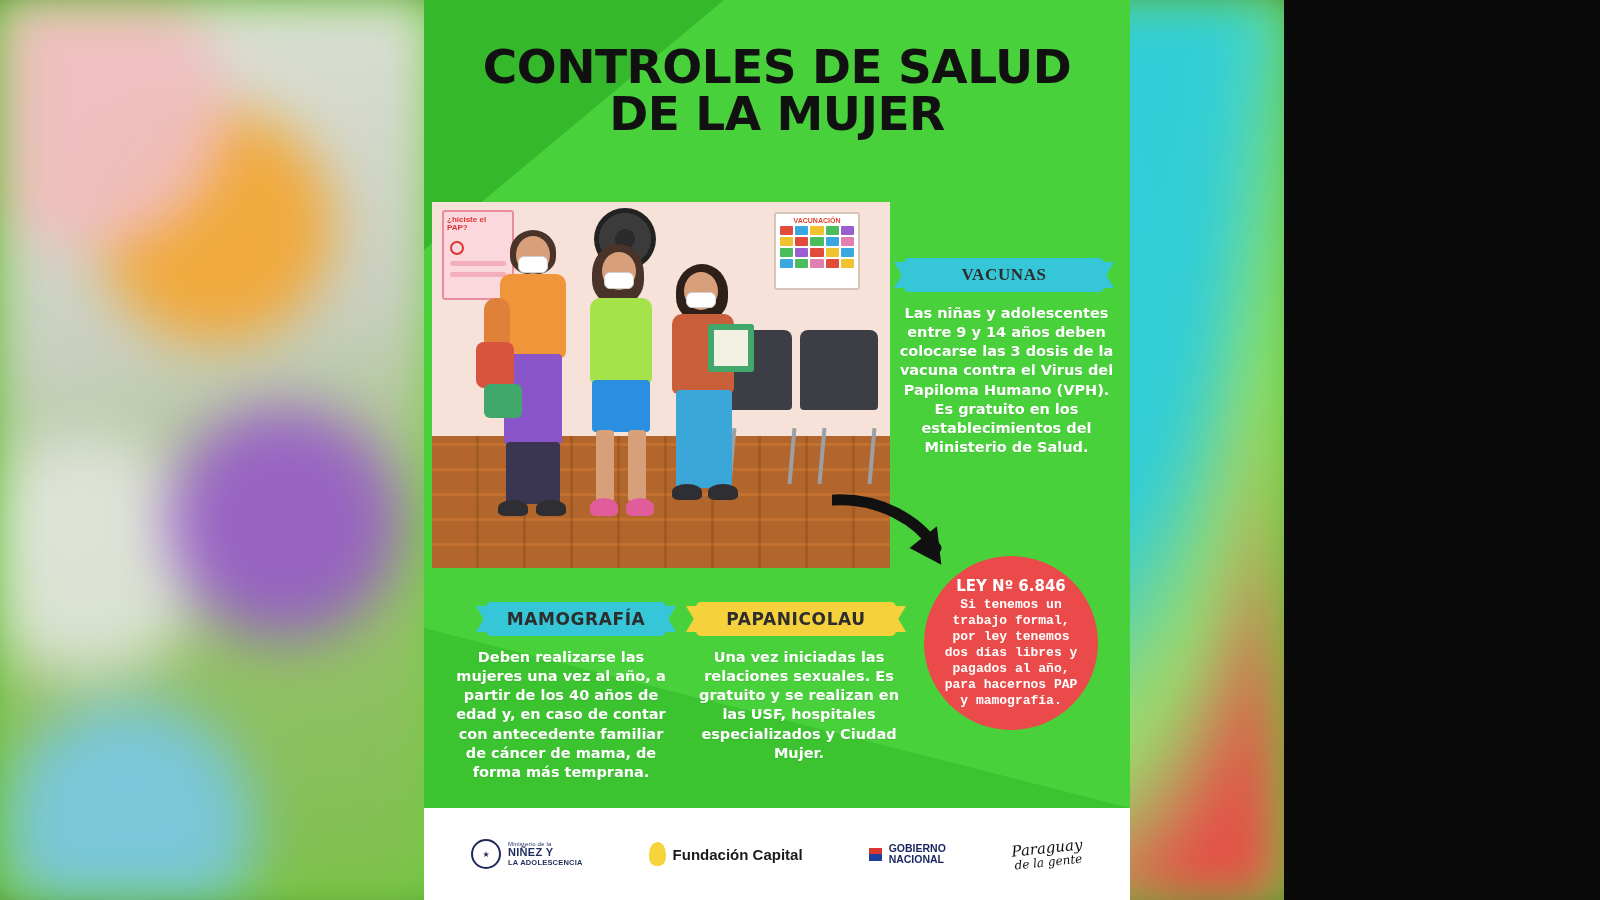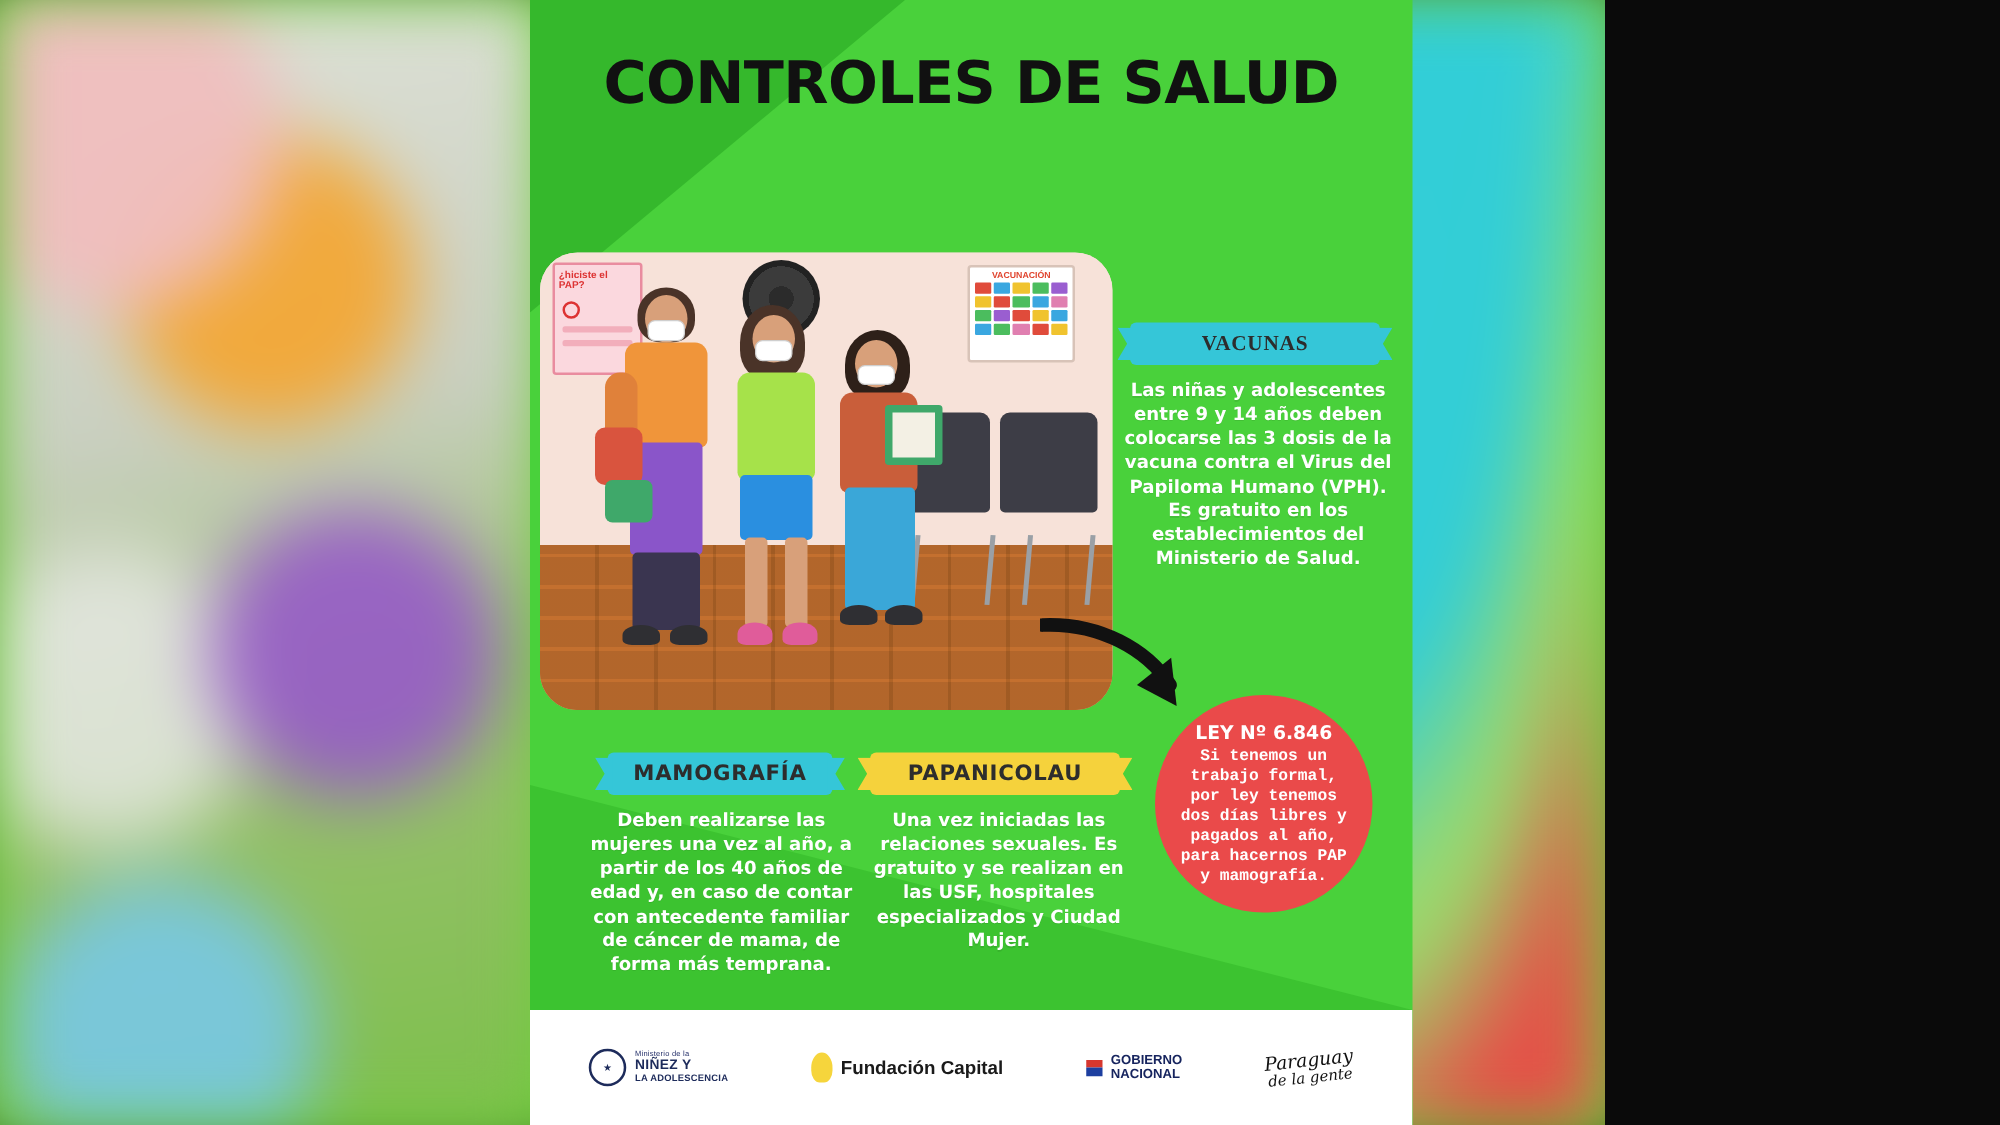--- a/index.html
+++ b/index.html
@@ -76,21 +76,20 @@
   }
   h1.title .l2 { display:block; }
 
   
   .photo {
     position: absolute; left: 8px; top: 202px;
     width: 458px; height: 366px;
     background: #f6dcd3;
     overflow: hidden;
     z-index: 4;
-    border-radius: 30px;
   }
   .room-wall { position:absolute; inset:0 0 36% 0; background:#f7e2d9; }
   .room-floor {
     position:absolute; left:0; right:0; bottom:0; height:36%;
     background:
       repeating-linear-gradient(90deg, #c4702f 0 44px, #b06427 44px 47px),
       #bd6a2a;
   }
   .floor-lines {
     position:absolute; left:0; right:0; bottom:0; height:36%;
@@ -156,21 +155,21 @@
   .mamo-head { left:62px; top:602px; width:180px; }
   .papa-head { left:272px; top:602px; width:200px; }
 
   .body-text {
     position:absolute; text-align:center; color:#fff;
     font-weight:700; font-size:14.5px; line-height:1.32; z-index:6;
     font-family:"DejaVu Sans", sans-serif;
     text-shadow: 0 1px 0 rgba(0,0,0,.08);
   }
   .vac-text { left:475px; top:304px; width:215px; }
-  .mamo-text { left:40px; top:648px; width:226px; }
+  .mamo-text { left:24px; top:648px; width:226px; }
   .papa-text { left:262px; top:648px; width:226px; }
 
   
   .arrow { position:absolute; left:408px; top:492px; width:130px; height:80px; z-index:7;}
 
   
   .ley {
     position:absolute; left:500px; top:556px;
     width:174px; height:174px; border-radius:50%;
     background:#ea4a4a; z-index:7;
@@ -214,20 +213,21 @@
   <div class="bg"></div>
   <div class="bg-left"></div>
   <div class="bg-right"></div>
 
   <div class="poster">
     <div class="wedge-tl"></div>
     <div class="wedge-bl"></div>
 
     <h1 class="title">
       <span>CONTROLES DE SALUD</span>
+      <span class="l2">DE LA MUJER</span>
     </h1>
 
     <div class="photo">
       <div class="room-wall"></div>
       <div class="room-floor"></div>
       <div class="floor-lines"></div>
 
       <div class="poster-pap">
         <div class="ph">¿hiciste el PAP?</div>
         <div class="dot"></div>

